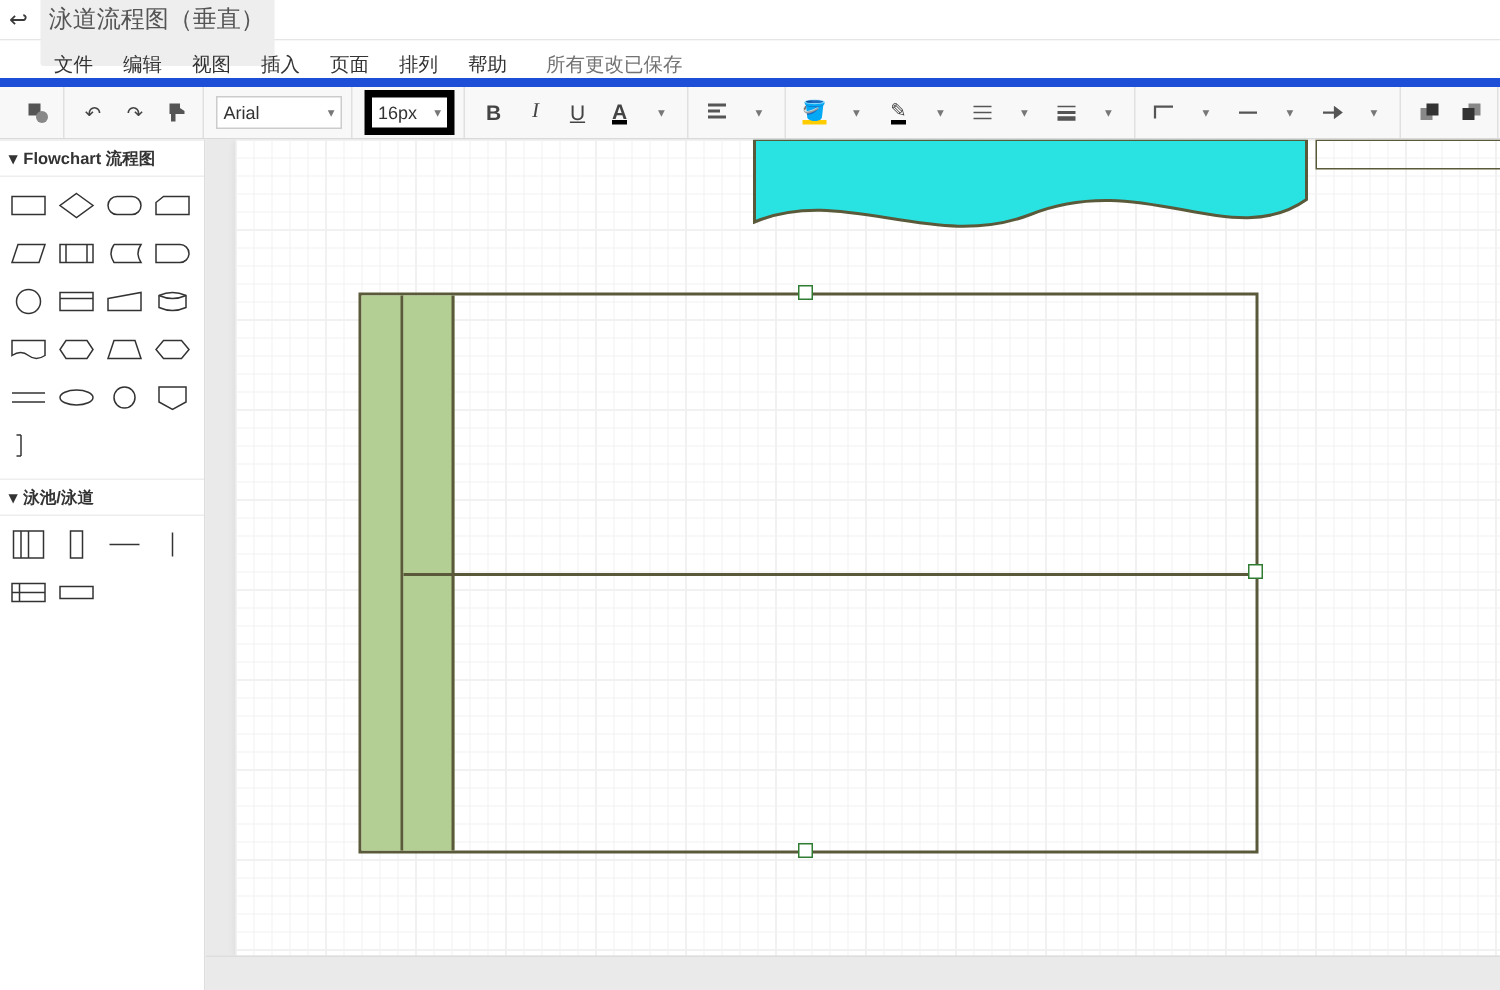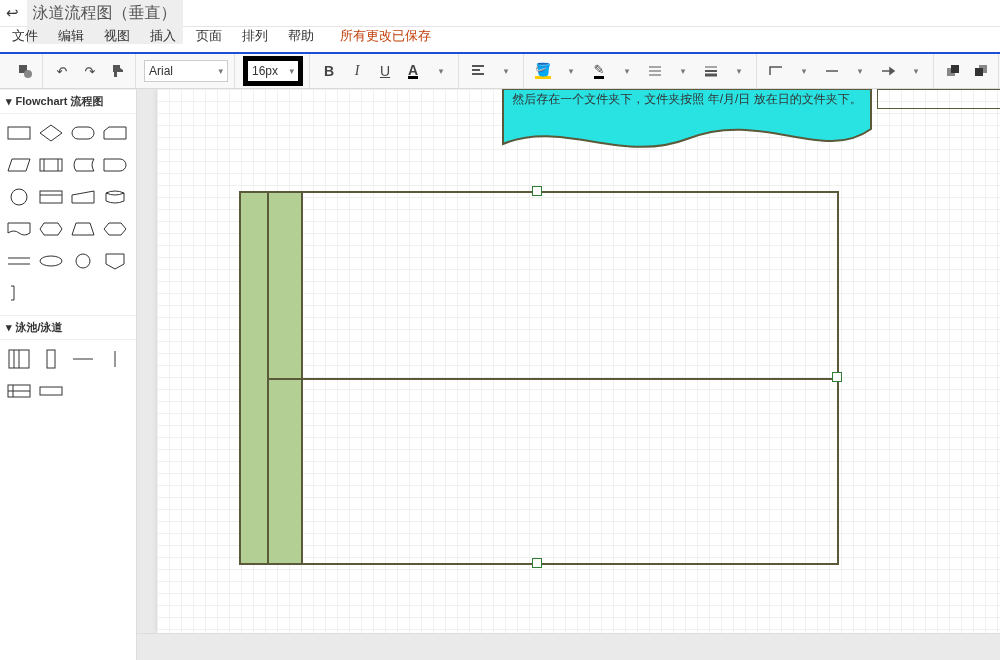--- a/index.html
+++ b/index.html
@@ -1,22 +1,22 @@
 <!DOCTYPE html>
 <html><head>
 <meta charset="utf-8">
 <style>
   html,body{margin:0;padding:0;font-family:Arial,Helvetica,sans-serif;font-size:12px;color:#333;background:#f0f0f0;width:1000px;height:660px;overflow:hidden}
   
   .titlebar{display:flex;align-items:center;height:26px;background:#fff;border-bottom:1px solid #e5e5e5;padding:0 6px;gap:8px}
   .titlebar .title{font-size:16px;color:#555;background:#eee;padding:20px 6px;border-radius:2px}
   .back-arrow{font-size:15px;color:#3a3a3a;cursor:pointer}
-  .menubar{display:flex;align-items:flex-start;height:25px;background:#fff;padding:0 12px;gap:20px;border-bottom:2px solid #1d4ed8}
+  .menubar{display:flex;align-items:flex-end;height:25px;background:#fff;padding:0 36px;gap:20px;border-bottom:6px solid #1d4ed8}
   .menubar span{font-size:13px;color:#333;cursor:pointer}
-  .menubar .savestate{color:#c2410c;cursor:default;margin-left:6px}
+  .menubar .savestate{color:#737373;cursor:default;margin-left:6px}
   .toolbar{display:flex;align-items:center;height:34px;background:#f8f8f8;border-bottom:1px solid #d9d9d9;padding:0 8px;gap:2px}
   .tb-group{display:flex;align-items:center;height:100%;padding:0 6px;gap:6px;border-right:1px solid #e0e0e0}
   .tb-btn{display:flex;align-items:center;justify-content:center;min-width:18px;height:22px;padding:0 2px;cursor:pointer;color:#444;font-size:13px}
   .tb-btn svg{width:16px;height:16px}
   .font-sel{width:74px;height:20px;border:1px solid #ccc;background:#fff;font-size:12px;padding:0 4px;display:flex;align-items:center;justify-content:space-between}
   .size-sel{width:42px;height:20px;border:5px solid #000000;background:#fff;font-size:12px;padding:0 4px;display:flex;align-items:center;justify-content:space-between}
   .caret{font-size:9px;color:#777}
   .bold{font-weight:bold;font-size:14px}
   .ital{font-style:italic;font-family:serif;font-size:14px}
   .ul{text-decoration:underline;font-size:14px}
@@ -352,21 +352,20 @@
   </div>
 
   <div class="canvas-wrap">
     <div class="left-strip"></div>
     <div class="grid">
 
       <div class="shape doc-shape">
         <svg viewBox="0 0 370 70" preserveAspectRatio="none">
           <path d="M1 0 H369 V40 C320 75 260 20 185 50 C120 75 60 30 1 55 Z" fill="#29e3e3" stroke="#5a5a3a" stroke-width="2"></path>
         </svg>
-        <div class="doc-text">然后存在一个文件夹下，文件夹按照 年/月/日 放在日的文件夹下。</div>
       </div>
       <div class="shape seg1"></div>
 
       <div class="shape pool">
         <div class="title-col"></div>
         <div class="lane-hdr"></div>
         <div class="lane-div"></div>
       </div>
 
       <div class="sel-handle" style="left:380px;top:102px"></div>

